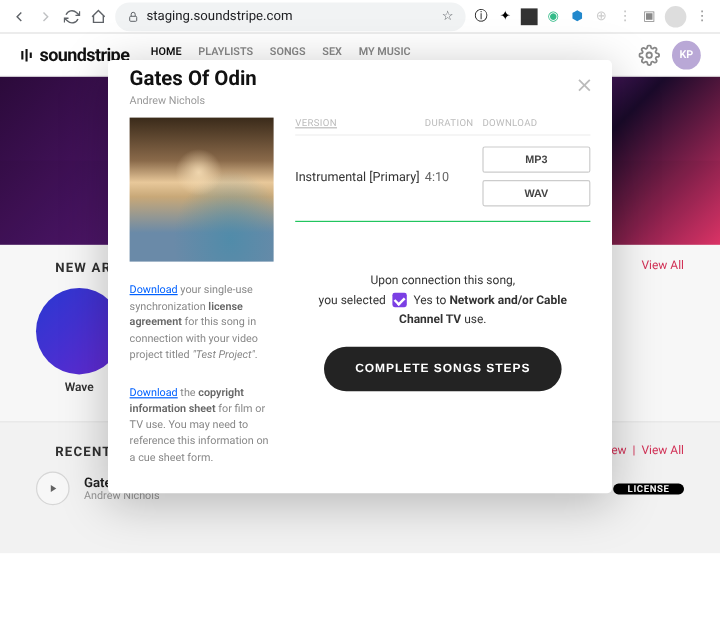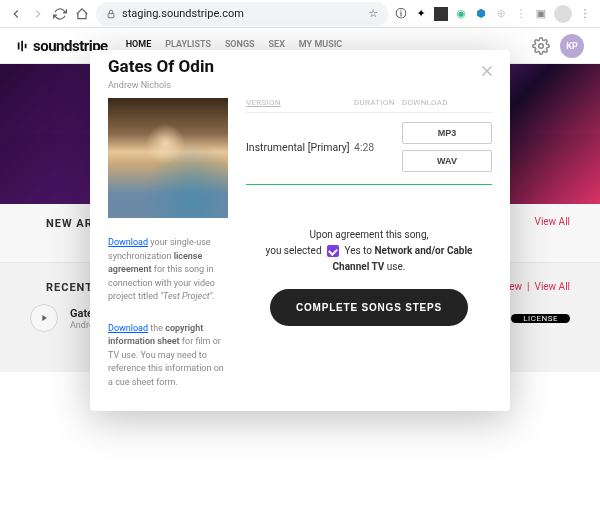--- a/index.html
+++ b/index.html
@@ -35,21 +35,21 @@
     .artist .nm { font-size:10px; font-weight:600; color:#333;}
 
     .recent { margin-top:10px; background:#fafafa; border-top:1px solid #eee; padding:18px 30px 40px;}
     .recent-head { display:flex; justify-content:space-between; margin-bottom:10px;}
     .recent-head .va { font-size:10px; color:#d9345a;}
     .track-row { display:flex; align-items:center; gap:12px;}
     .play-btn { width:28px; height:28px; border-radius:50%; border:1px solid #ddd; display:flex; align-items:center; justify-content:center; background:#fff;}
     .play-btn svg { width:10px; height:10px; fill:#666;}
     .track-meta .t { font-size:11px; font-weight:600; color:#222;}
     .track-meta .a { font-size:9px; color:#999;}
-    .license-btn { margin-left:auto; background:#000; color:#fff; font-size:8px; font-weight:400; padding:0 12px; border-radius:12px; letter-spacing:0.5px;}
+    .license-btn { margin-left:auto; background:#000; color:#fff; font-size:8px; font-weight:700; padding:0 12px; border-radius:12px; letter-spacing:0.5px;}
     .dots { margin-left:auto; margin-right:12px; color:#999; font-size:14px; letter-spacing:1px;}
 
     
     .overlay { position:absolute; top:70px; left:0; right:0; bottom:0; background:rgba(0,0,0,0.03); pointer-events:none;}
     .modal { position:absolute; top:50px; left:90px; right:90px; background:#fff; border-radius:4px; box-shadow:0 8px 40px rgba(0,0,0,0.25); padding:14px 18px 22px; display:flex; gap:16px; z-index:10;}
     .modal .close { position:absolute; top:12px; right:14px; width:18px; height:18px; color:#aaa; cursor:pointer;}
     .modal .close svg { width:18px; height:18px; stroke:#bbb; stroke-width:2; fill:none;}
 
     .m-left { width:122px; flex-shrink:0;}
     .m-title { font-size:17px; font-weight:700; color:#111; line-height:1.05; position:absolute; top:8px; left:18px;}
@@ -148,20 +148,24 @@
   </div>
 </div>
 
 <div class="bg">
   <div class="hero"></div>
 
   <div class="section">
     <span class="section-title">NEW ART</span>
     <span class="view-all">View All</span>
     <div class="artists">
+      <div class="artist right">
+        <div class="circ"></div>
+        <div class="nm">Wave</div>
+      </div>
     </div>
   </div>
 
   <div class="recent">
     <div class="recent-head">
       <span class="section-title">RECENTLY ADDED SONGS</span>
       <span class="va">
         <span>View All New</span> &nbsp;|&nbsp;
         <span>View All</span>
       </span>
@@ -203,27 +207,27 @@
   </div>
 
   <div class="m-right">
     <div class="col-heads">
       <div class="v">VERSION</div>
       <div class="d1">DURATION</div>
       <div class="d2">DOWNLOAD</div>
     </div>
     <div class="v-row">
       <div class="vn">Instrumental [Primary]</div>
-      <div class="dur">4:28</div>
+      <div class="dur">4:10</div>
       <div class="fmt">
         <button>MP3</button>
         <button>WAV</button>
       </div>
     </div>
 
     <div class="licensing-txt">
-      <span>Upon agreement this song,</span><br>
+      <span>Upon connection this song,</span><br>
       <span>you selected </span><span class="check-badge"></span> <span>Yes to </span><span class="bold">Network and/or Cable Channel TV</span><span> use.</span>
     </div>
 
     <button class="complete">COMPLETE SONGS STEPS</button>
   </div>
 </div>
 
 </body></html>

